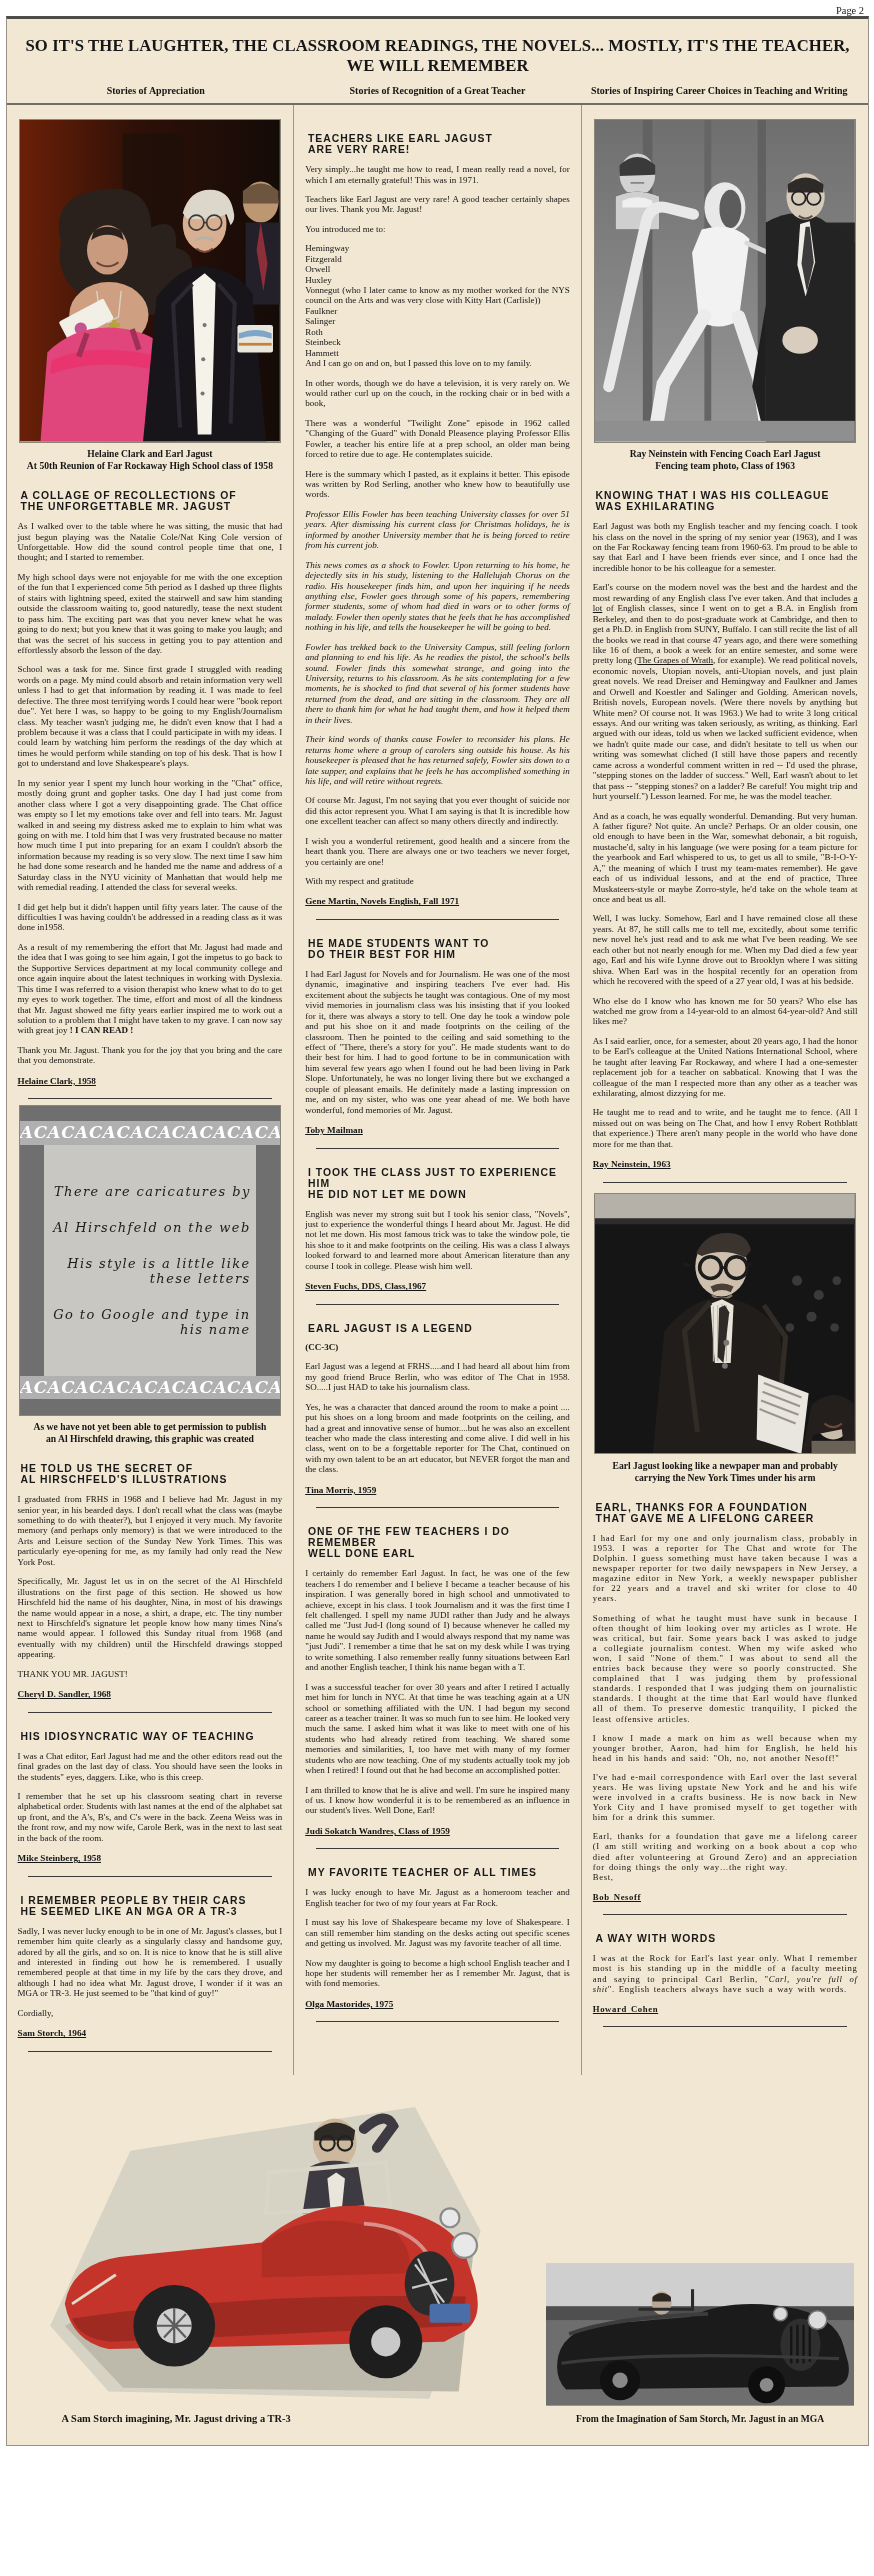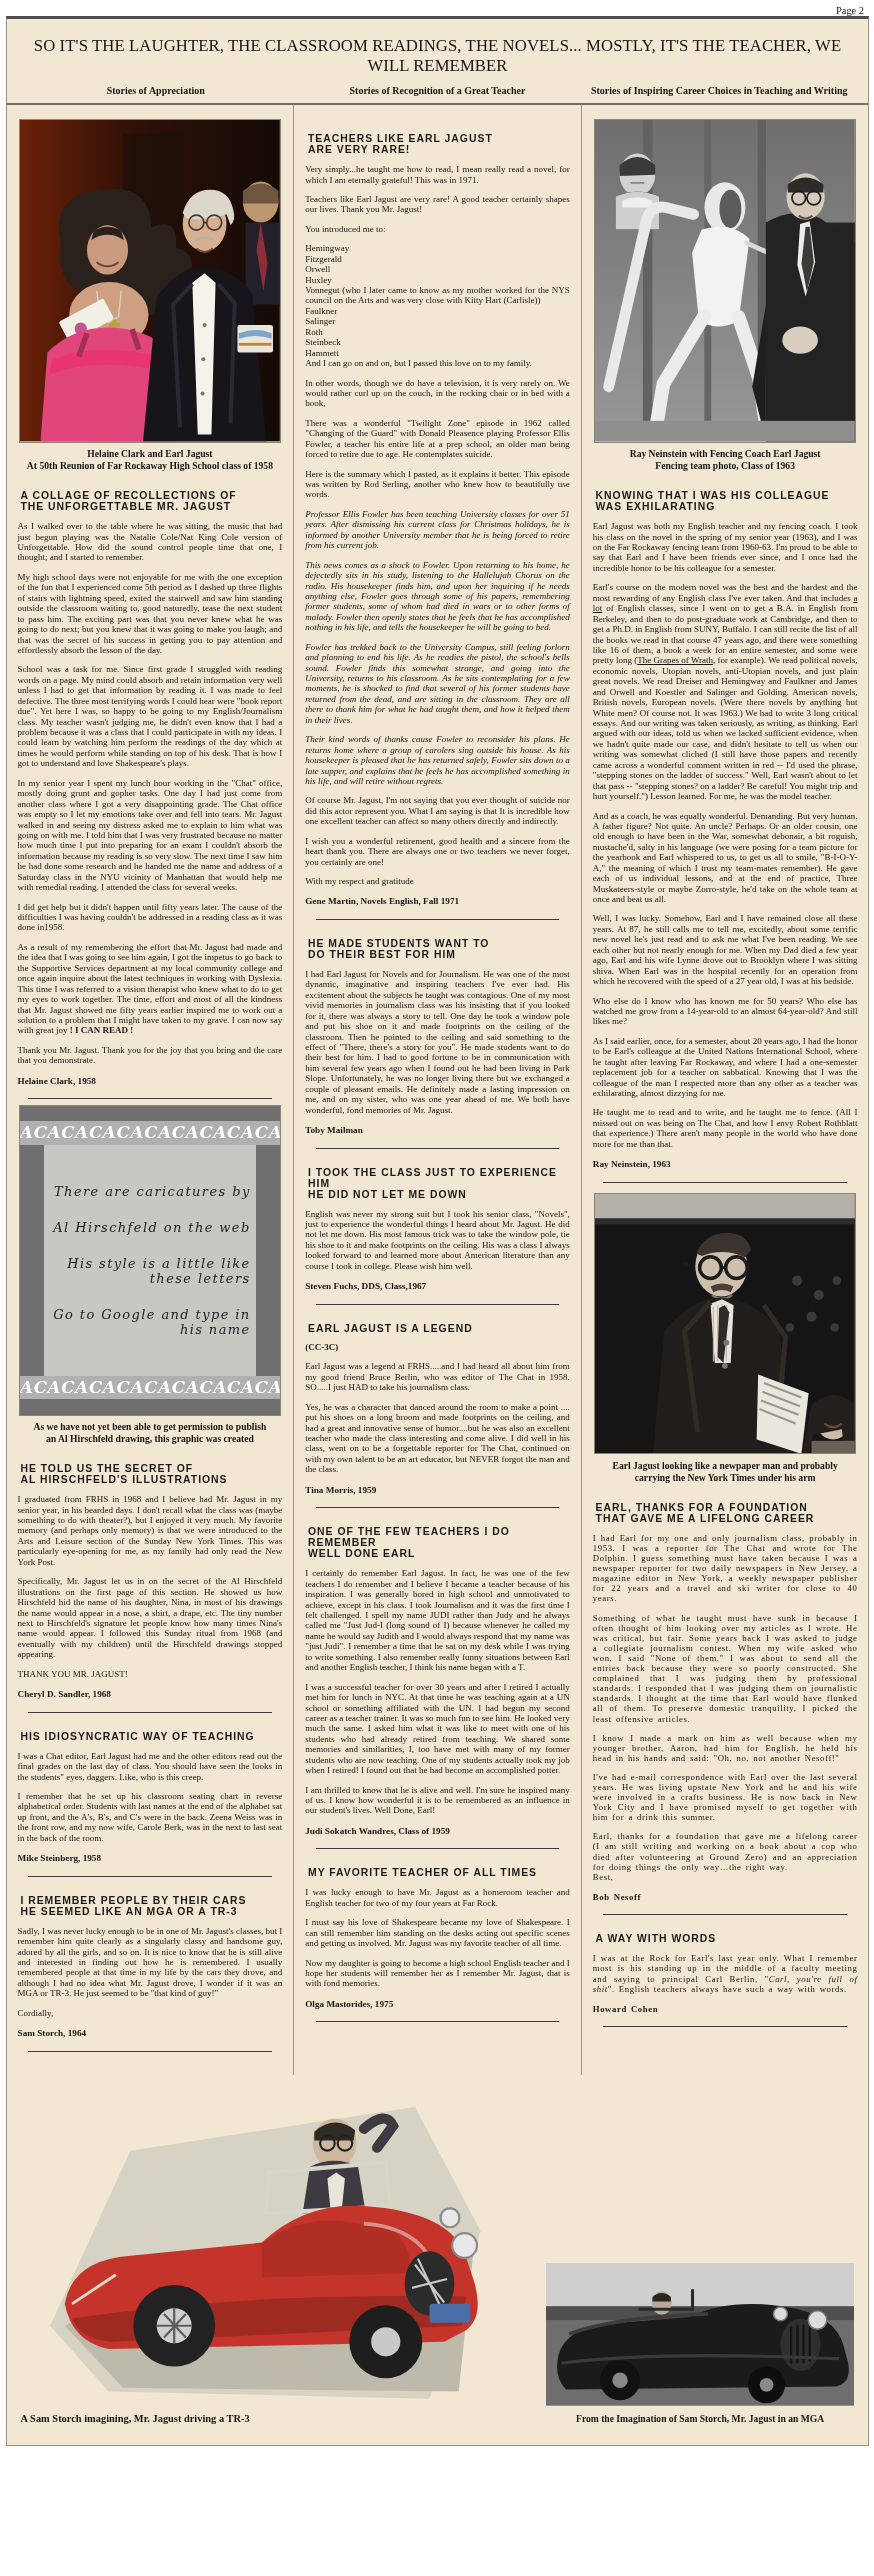--- a/index.html
+++ b/index.html
@@ -2,57 +2,57 @@
 <html style="font-size:11px"><head>
 <meta charset="utf-8">
 <style>
   html,body{margin:0;padding:0;background:#ffffff;}
   body{width:875px;font-family:"Liberation Serif",serif;color:#161616;}
   .topbar{height:16px;background:#fff;}
   .topbar span{display:block;text-align:right;margin-right:11px;line-height:21px;font-size:10.4px;color:#222;}
   .page{margin:0 5.6px 4.2px 5.6px;background:#f1e7d2;border:0.7px solid #97918a;border-top:3.5px solid #4e4c49;position:relative;}
   
   .masthead{padding:12.5px 8.3px 7px;border-bottom:2.8px solid #6f6d68;}
-  .masthead h1{margin:4.2px 0 0;text-align:center;font-size:16.7px;font-weight:normal;letter-spacing:0.1px;white-space:pre-line;}
+  .masthead h1{margin:4.2px 0 0;text-align:center;font-size:16.7px;font-weight:bold;letter-spacing:0.1px;white-space:pre-line;}
   .section-heads{display:flex;margin-top:9.7px;}
   .section-heads div{flex:1;text-align:center;font-weight:bold;font-size:10px;}
   
   .cols{display:flex;align-items:stretch;}
   .col{flex:1 1 0;min-width:0;padding:9.7px 11px 18px;}
   .col + .col{border-left:0.7px solid #9b9690;}
   .art h2{font-family:Liberation Sans, sans-serif;font-weight:bold;font-size:10.4px;letter-spacing:1px;text-align:left;white-space:pre-line;margin:18px 2.8px 8.3px;color:#191919;}
   .art p{margin:9px 0;text-align:justify;font-size:9px;line-height:1.16;}
   .art .italic{font-style:italic;}
   .art .bold{font-weight:bold;}
   .art .tight{margin-top:1.4px;text-align:left;}
   .art .list{white-space:pre-line;}
   .art .pre{white-space:pre-line;}
   .art .spread,.spread p{letter-spacing:0.6px;word-spacing:1.4px;font-size:8.7px;}
-  .sig{font-weight:bold;font-size:9.2px;margin:10px 0 7px;}
+  .sig{font-weight:bold;font-size:9.2px;margin:10px 0 7px;text-decoration:underline;}
   .sig.spread{letter-spacing:0.6px;}
   .divider{border-top:0.7px solid #3a3a3a;width:92%;margin:12.5px auto 5.6px;}
   
   figure{margin:0;}
   .photo{border:0.7px solid #8a8579;background:#ddd;line-height:0;}
   .photo svg{display:block;width:100%;height:auto;}
   .photo-cap{font-weight:bold;text-align:center;white-space:pre-line;font-size:9.6px;line-height:1.25;margin:5.6px 0 2.8px;}
   .photo-wrap{padding:4.2px 1.4px 0;}
   
   .hgraphic{background:#6f6f6f;padding:15.3px 0;margin:5.6px 1.4px 0;border:0.7px solid #8a8579;}
   .hband{background:rgba(255,255,255,.45);color:#ffffff;font-family:"DejaVu Serif",serif;font-style:italic;font-weight:bold;font-size:16.7px;letter-spacing:0.7px;text-align:center;white-space:nowrap;overflow:hidden;height:23.6px;line-height:23.6px;}
   .hinner{background:#c9c7c2;margin:0 23.6px;padding:18px 5.6px;}
   .hinner p{margin:0;}
   .hinner .script-line{font-family:"DejaVu Serif",serif;font-style:italic;font-size:13px;color:#1d1d1d;text-align:right;margin:21px 0;letter-spacing:1.4px;}
   
   .car-row{display:flex;align-items:flex-end;padding:9.7px 14px 21px;}
   .car-left{width:56%;}
   .car-right{width:37%;margin-left:auto;}
   .car-photo{line-height:0;}
   .car-photo svg{display:block;width:100%;height:auto;}
-  .cap-left{font-weight:bold;font-size:10.4px;margin-top:7px;text-align:left;}
+  .cap-left{font-weight:bold;font-size:10.4px;margin-top:7px;text-align:left;margin-left:41px;}
   .cap-center{font-weight:bold;font-size:9.6px;margin-top:7px;text-align:center;}
 </style>
 </head>
 <body>
 
 <div class="topbar">
   <span>Page 2</span>
 </div>
 
 <div class="page">

